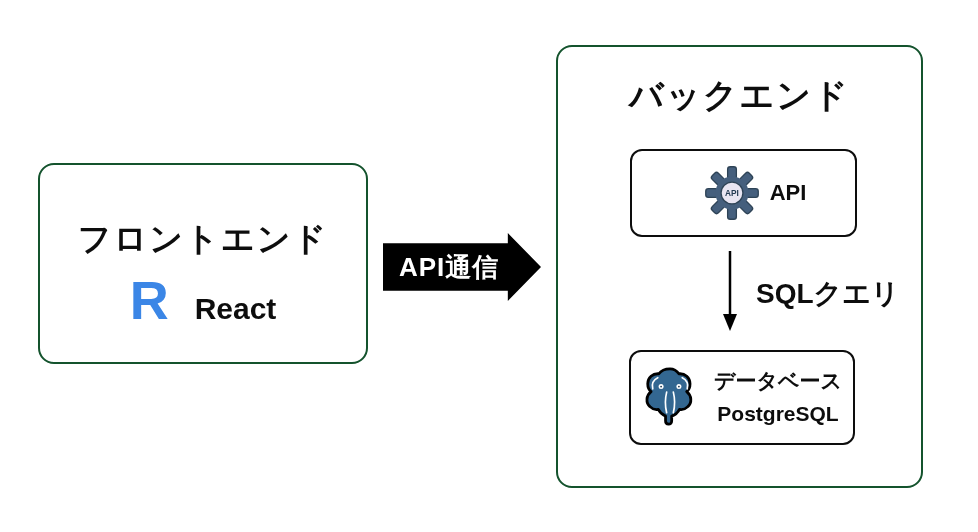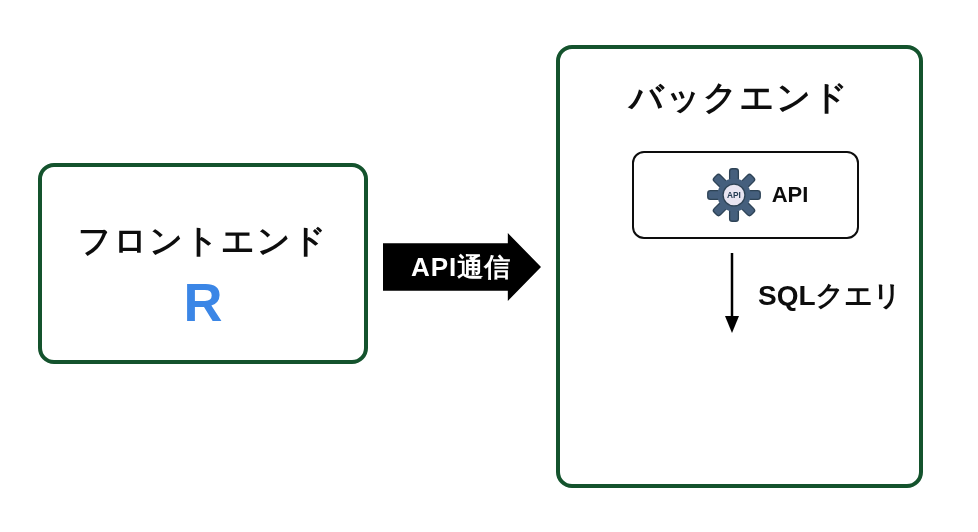--- a/index.html
+++ b/index.html
@@ -7,21 +7,21 @@
     position: relative;
     width: 978px; height: 532px;
     background: #ffffff;
     font-family: "Liberation Sans", "DejaVu Sans", sans-serif;
     color: #0d0d0d;
     overflow: hidden;
   }
   .outer-box {
     position: absolute;
     background: #ffffff;
-    border: 4px solid #14532d;
+    border: 2px solid #14532d;
     border-radius: 16px;
     box-sizing: border-box;
   }
   .frontend-box { left: 38px; top: 163px; width: 330px; height: 201px; }
   .backend-box  { left: 556px; top: 45px; width: 367px; height: 443px; }
 
   .frontend-title {
     position: absolute; top: 52px; left: 0; width: 100%;
     text-align: center; font-size: 33px; font-weight: 700; letter-spacing: 2px;
   }
@@ -33,21 +33,21 @@
   .react-name{ font-size: 30px; font-weight: 700; line-height: 1; }
 
   .flow-arrow {
     position: absolute; left: 383px; top: 233px; width: 158px; height: 68px;
     background: #000000;
     clip-path: polygon(0 15%, 79% 15%, 79% 0, 100% 50%, 79% 100%, 79% 85%, 0 85%);
     display: flex; align-items: center;
   }
   .flow-arrow-label {
     color: #ffffff; font-size: 26px; font-weight: 700;
-    padding-left: 28px; letter-spacing: 1px; white-space: nowrap;
+    padding-left: 16px; letter-spacing: 1px; white-space: nowrap;
   }
 
   .backend-title {
     position: absolute; top: 26px; left: 0; width: 100%;
     text-align: center; font-size: 34px; font-weight: 700; letter-spacing: 2px;
   }
   .inner-box {
     position: absolute;
     background: #ffffff;
     border: 2.5px solid #0d0d0d;
@@ -68,20 +68,21 @@
 </style>
 </head>
 <body>
 
 <div class="canvas">
 
   <div class="outer-box frontend-box">
     <div class="frontend-title">フロントエンド</div>
     <div class="tech-row">
       <span class="react-r">R</span>
+      <span class="react-name">React</span>
     </div>
   </div>
 
   <div class="flow-arrow">
     <span class="flow-arrow-label">API通信</span>
   </div>
 
   <div class="outer-box backend-box">
     <div class="backend-title">バックエンド</div>
 
@@ -105,15 +106,38 @@
         <div>API</div>
       </div>
     </div>
 
     <svg class="down-arrow" width="24" height="82" viewBox="0 0 24 82" aria-hidden="true">
       <line x1="12" y1="1" x2="12" y2="66" stroke="#000000" stroke-width="2.5"></line>
       <polygon points="12,81 5,64 19,64" fill="#000000"></polygon>
     </svg>
     <div class="sql-label">SQLクエリ</div>
 
+    <div class="inner-box db-box">
+      <svg class="icon-svg" width="56" height="64" viewBox="0 0 100 115" aria-hidden="true">
+        <path stroke="#000000" stroke-width="5" stroke-linejoin="round" d="M50,5 C41,5 34,8 30,14 C19,13 10,21 10,32 C10,38 12,43 16,46
+                 C7,53 6,66 14,73 C18,77 24,79 29,78 C32,84 37,88 42,90
+                 L42,99 C42,106 53,107 53,99 L53,90
+                 C59,88 64,84 67,78 C72,79 78,77 82,73 C90,66 89,53 80,46
+                 C84,43 86,38 86,32 C86,21 77,13 66,14 C62,8 57,5 50,5 Z" fill="#336791"></path>
+        <g fill="none" stroke="#ffffff" stroke-width="3" stroke-linecap="round">
+          <path d="M28,21 C20,25 17,33 19,41"></path>
+          <path d="M72,21 C80,25 83,33 81,41"></path>
+          <path d="M44,47 C41,59 41,72 44,84"></path>
+          <path d="M56,47 C59,59 59,72 56,84"></path>
+        </g>
+        <circle cx="34" cy="37" r="4.5" fill="#ffffff"></circle>
+        <circle cx="66" cy="37" r="4.5" fill="#ffffff"></circle>
+        <circle cx="34" cy="37" r="1.6" fill="#17324a"></circle>
+        <circle cx="66" cy="37" r="1.6" fill="#17324a"></circle>
+      </svg>
+      <div class="stack">
+        <div>データベース</div>
+        <div>PostgreSQL</div>
+      </div>
+    </div>
   </div>
 
 </div>
 
 </body></html>

